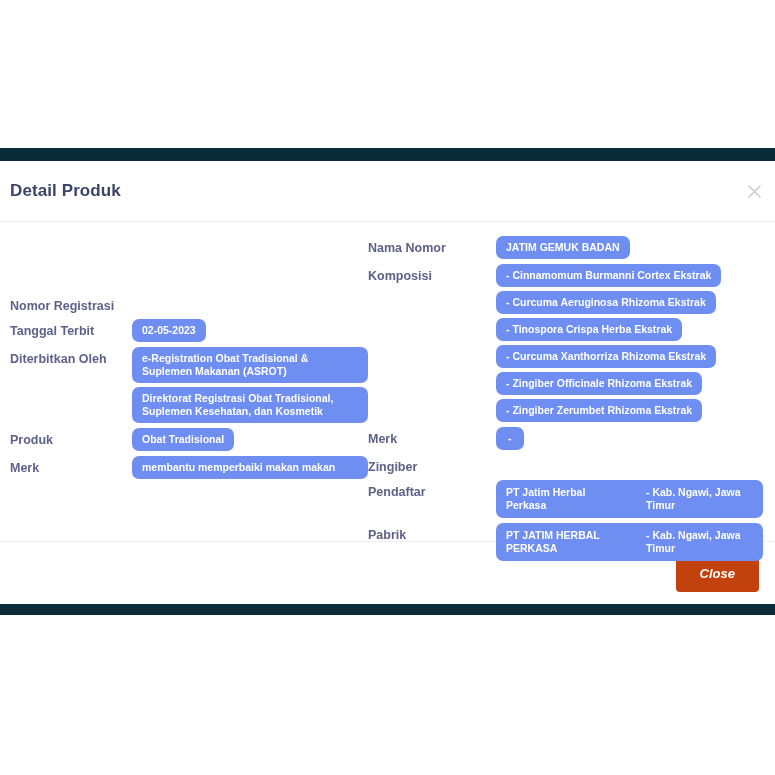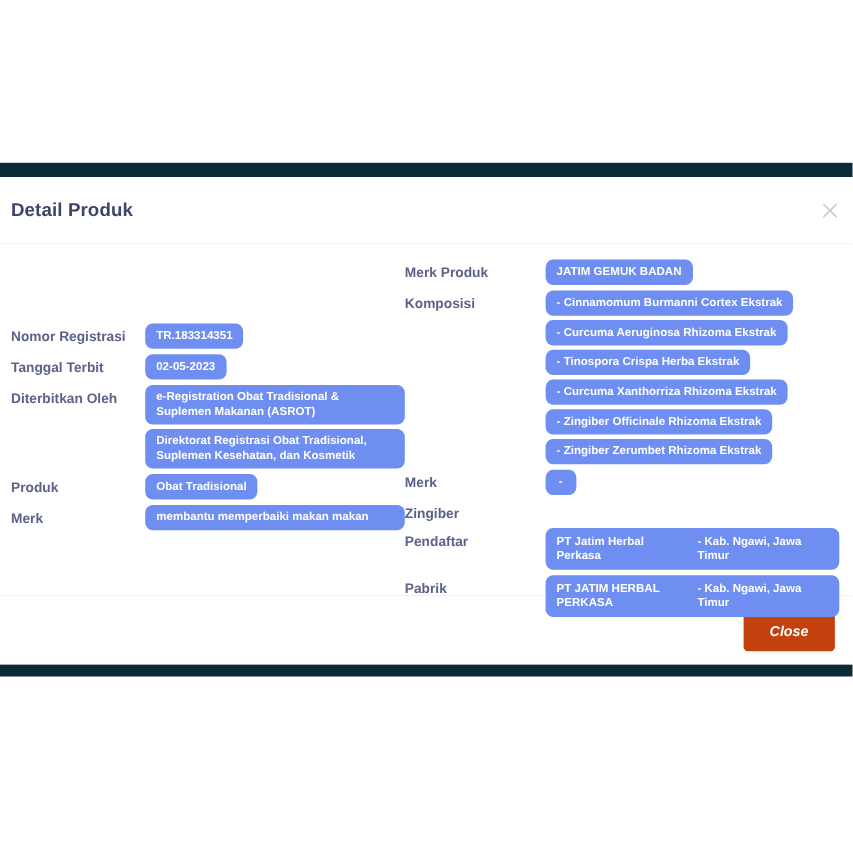--- a/index.html
+++ b/index.html
@@ -71,21 +71,21 @@
     border-radius:7px;
     padding:5px 10px;
     align-self:flex-start;
     max-width:100%;
     box-sizing:border-box;
   }
   .chip.wide{width:100%;align-self:stretch;}
 
   
   .chip.two{
-    display:flex;gap:10px;width:100%;align-self:stretch;
+    display:flex;gap:22px;width:100%;align-self:stretch;
     padding:6px 10px;
   }
   .chip.two .c1{flex:0 0 118px;}
   .chip.two .c2{flex:1;}
 
   
   .chip.dash{padding:5px 12px;}
 
   .modal-footer{
     height:62px;
@@ -124,23 +124,20 @@
       </div>
     </div>
 
     <div class="modal-body">
       <div class="cols">
 
         <div class="col-left">
 
           <div class="row">
             <div class="row-label">Nomor Registrasi</div>
-            <div class="row-values">
-              <span class="chip">TR.183314351</span>
-            </div>
           </div>
 
           <div class="row">
             <div class="row-label">Tanggal Terbit</div>
             <div class="row-values">
               <span class="chip">02-05-2023</span>
             </div>
           </div>
 
           <div class="row">
@@ -163,21 +160,21 @@
             <div class="row-values">
               <span class="chip wide">membantu memperbaiki makan makan</span>
             </div>
           </div>
 
         </div>
 
         <div class="col-right">
 
           <div class="row">
-            <div class="row-label">Merk Produk</div>
+            <div class="row-label">Nama Nomor</div>
             <div class="row-values">
               <span class="chip">JATIM GEMUK BADAN</span>
             </div>
           </div>
 
           <div class="row">
             <div class="row-label">Komposisi</div>
             <div class="row-values">
               <span class="chip">- Cinnamomum Burmanni Cortex Ekstrak</span>
               <span class="chip">- Curcuma Aeruginosa Rhizoma Ekstrak</span>

